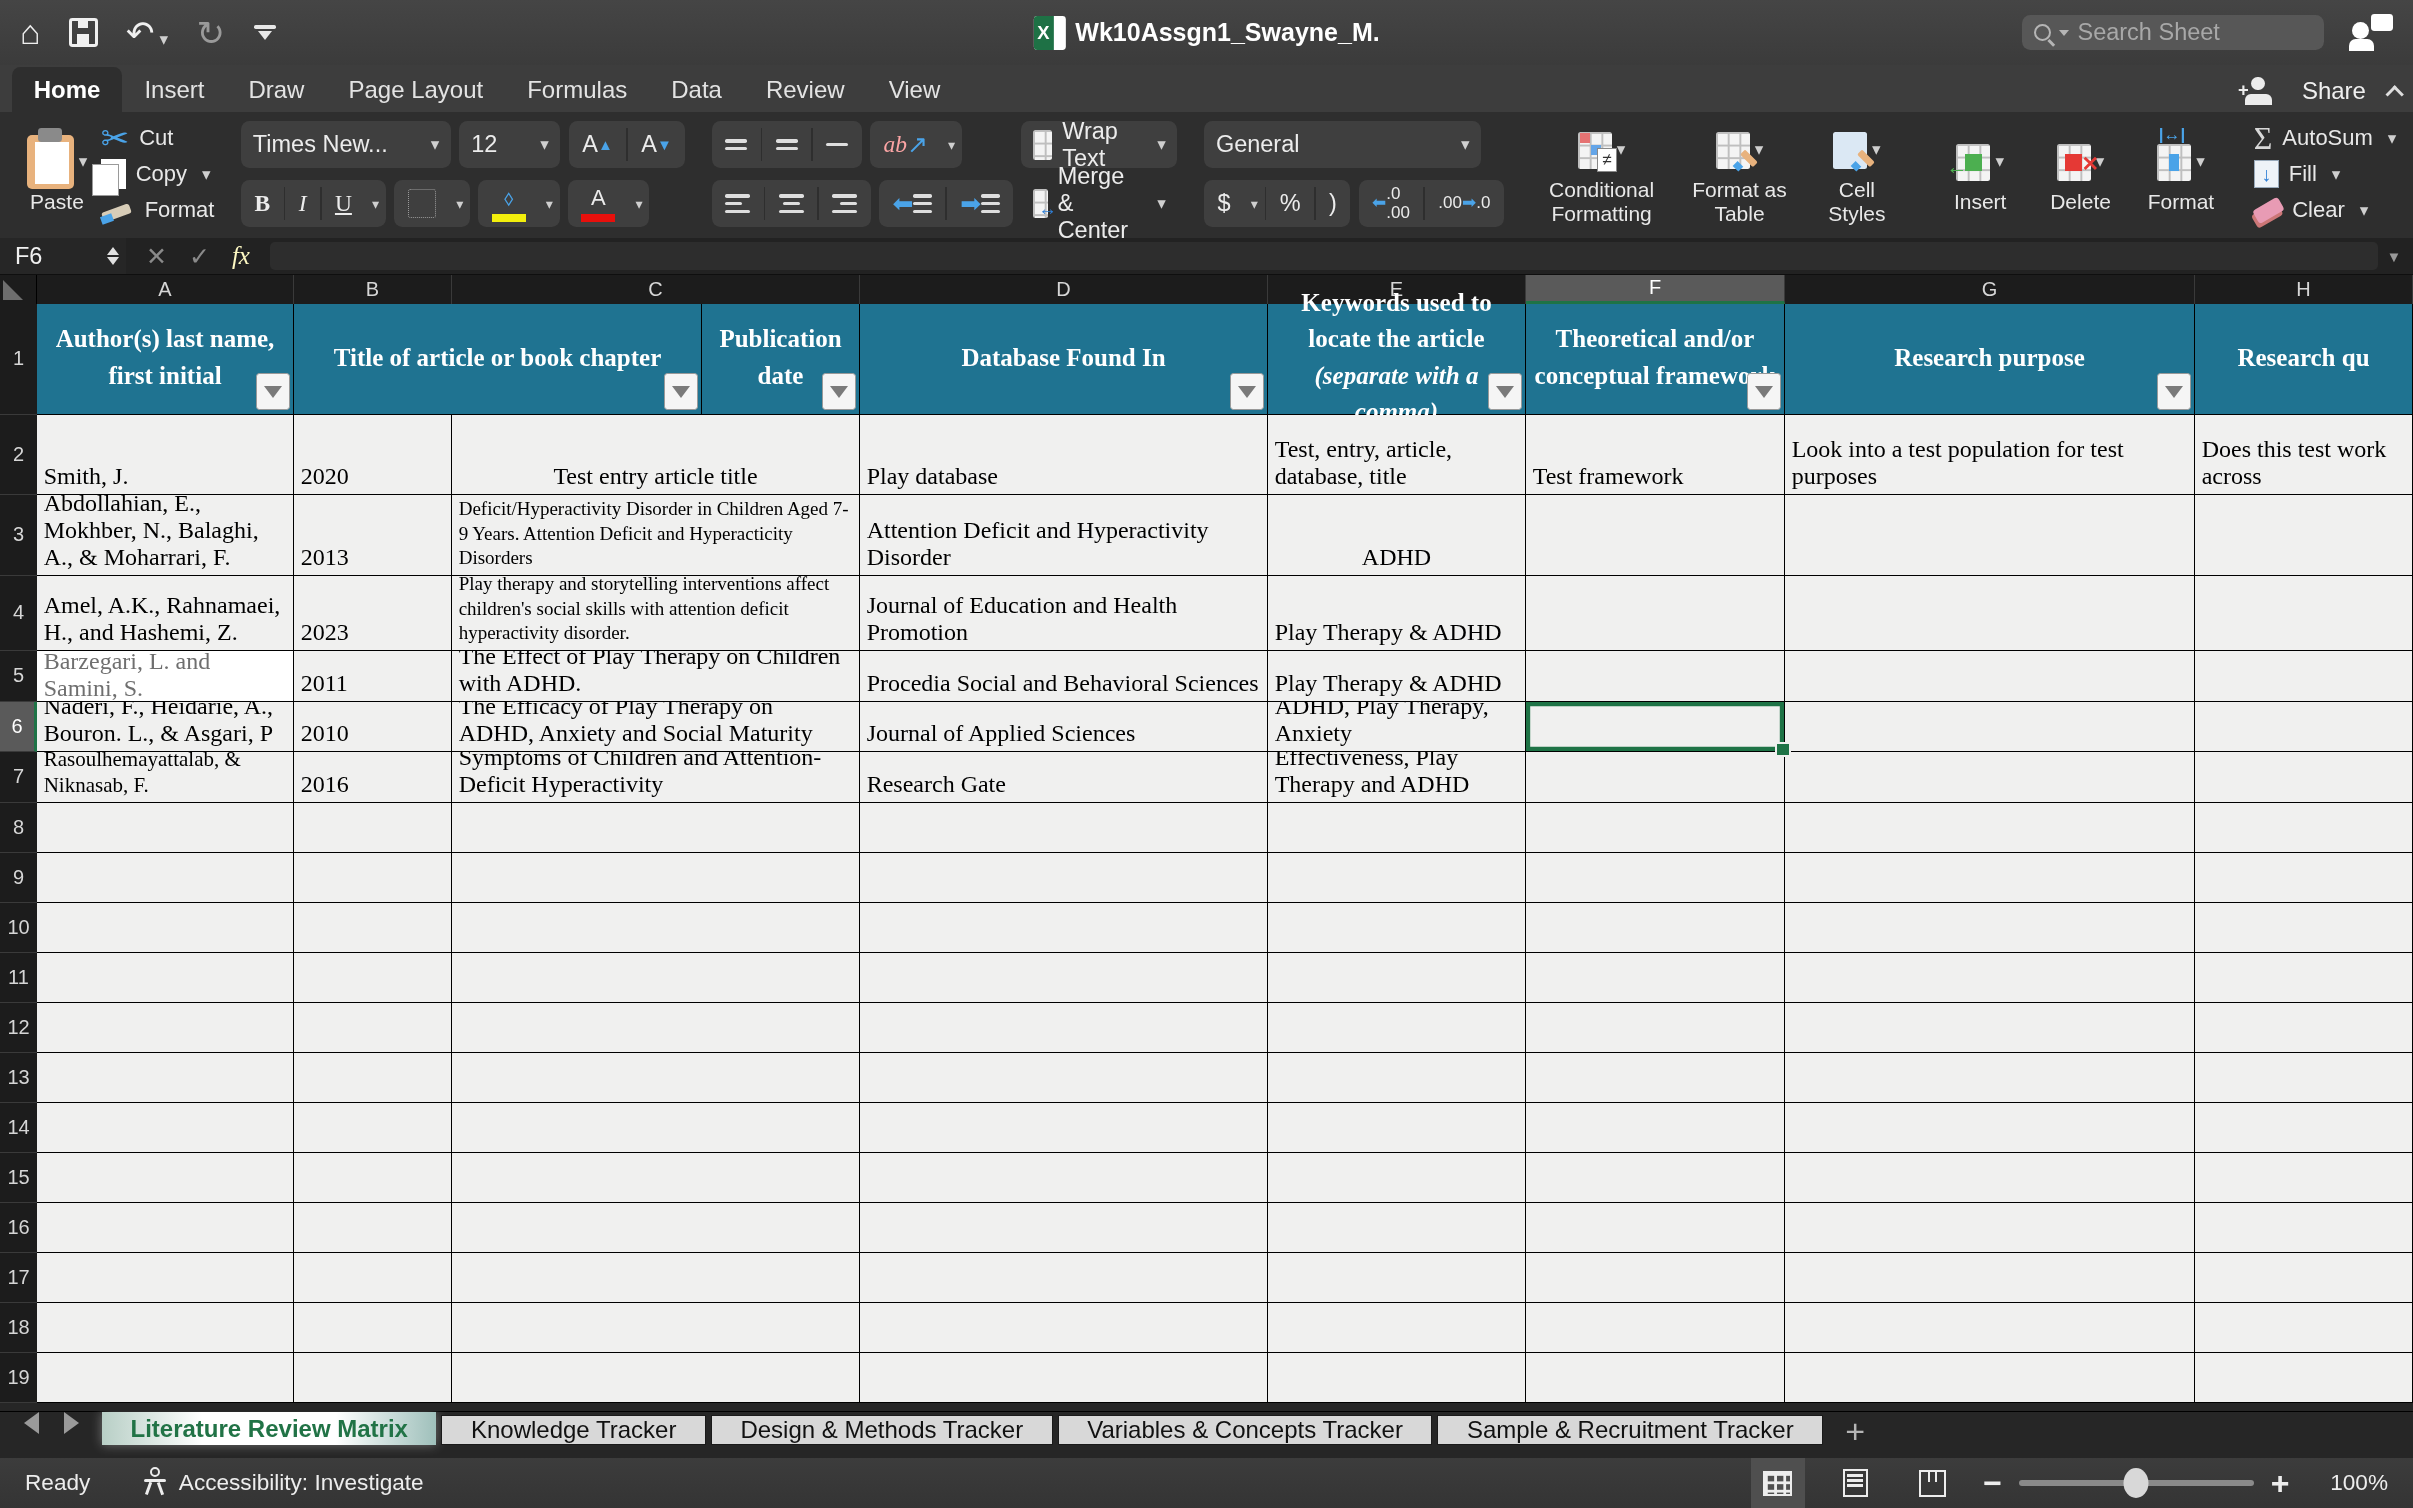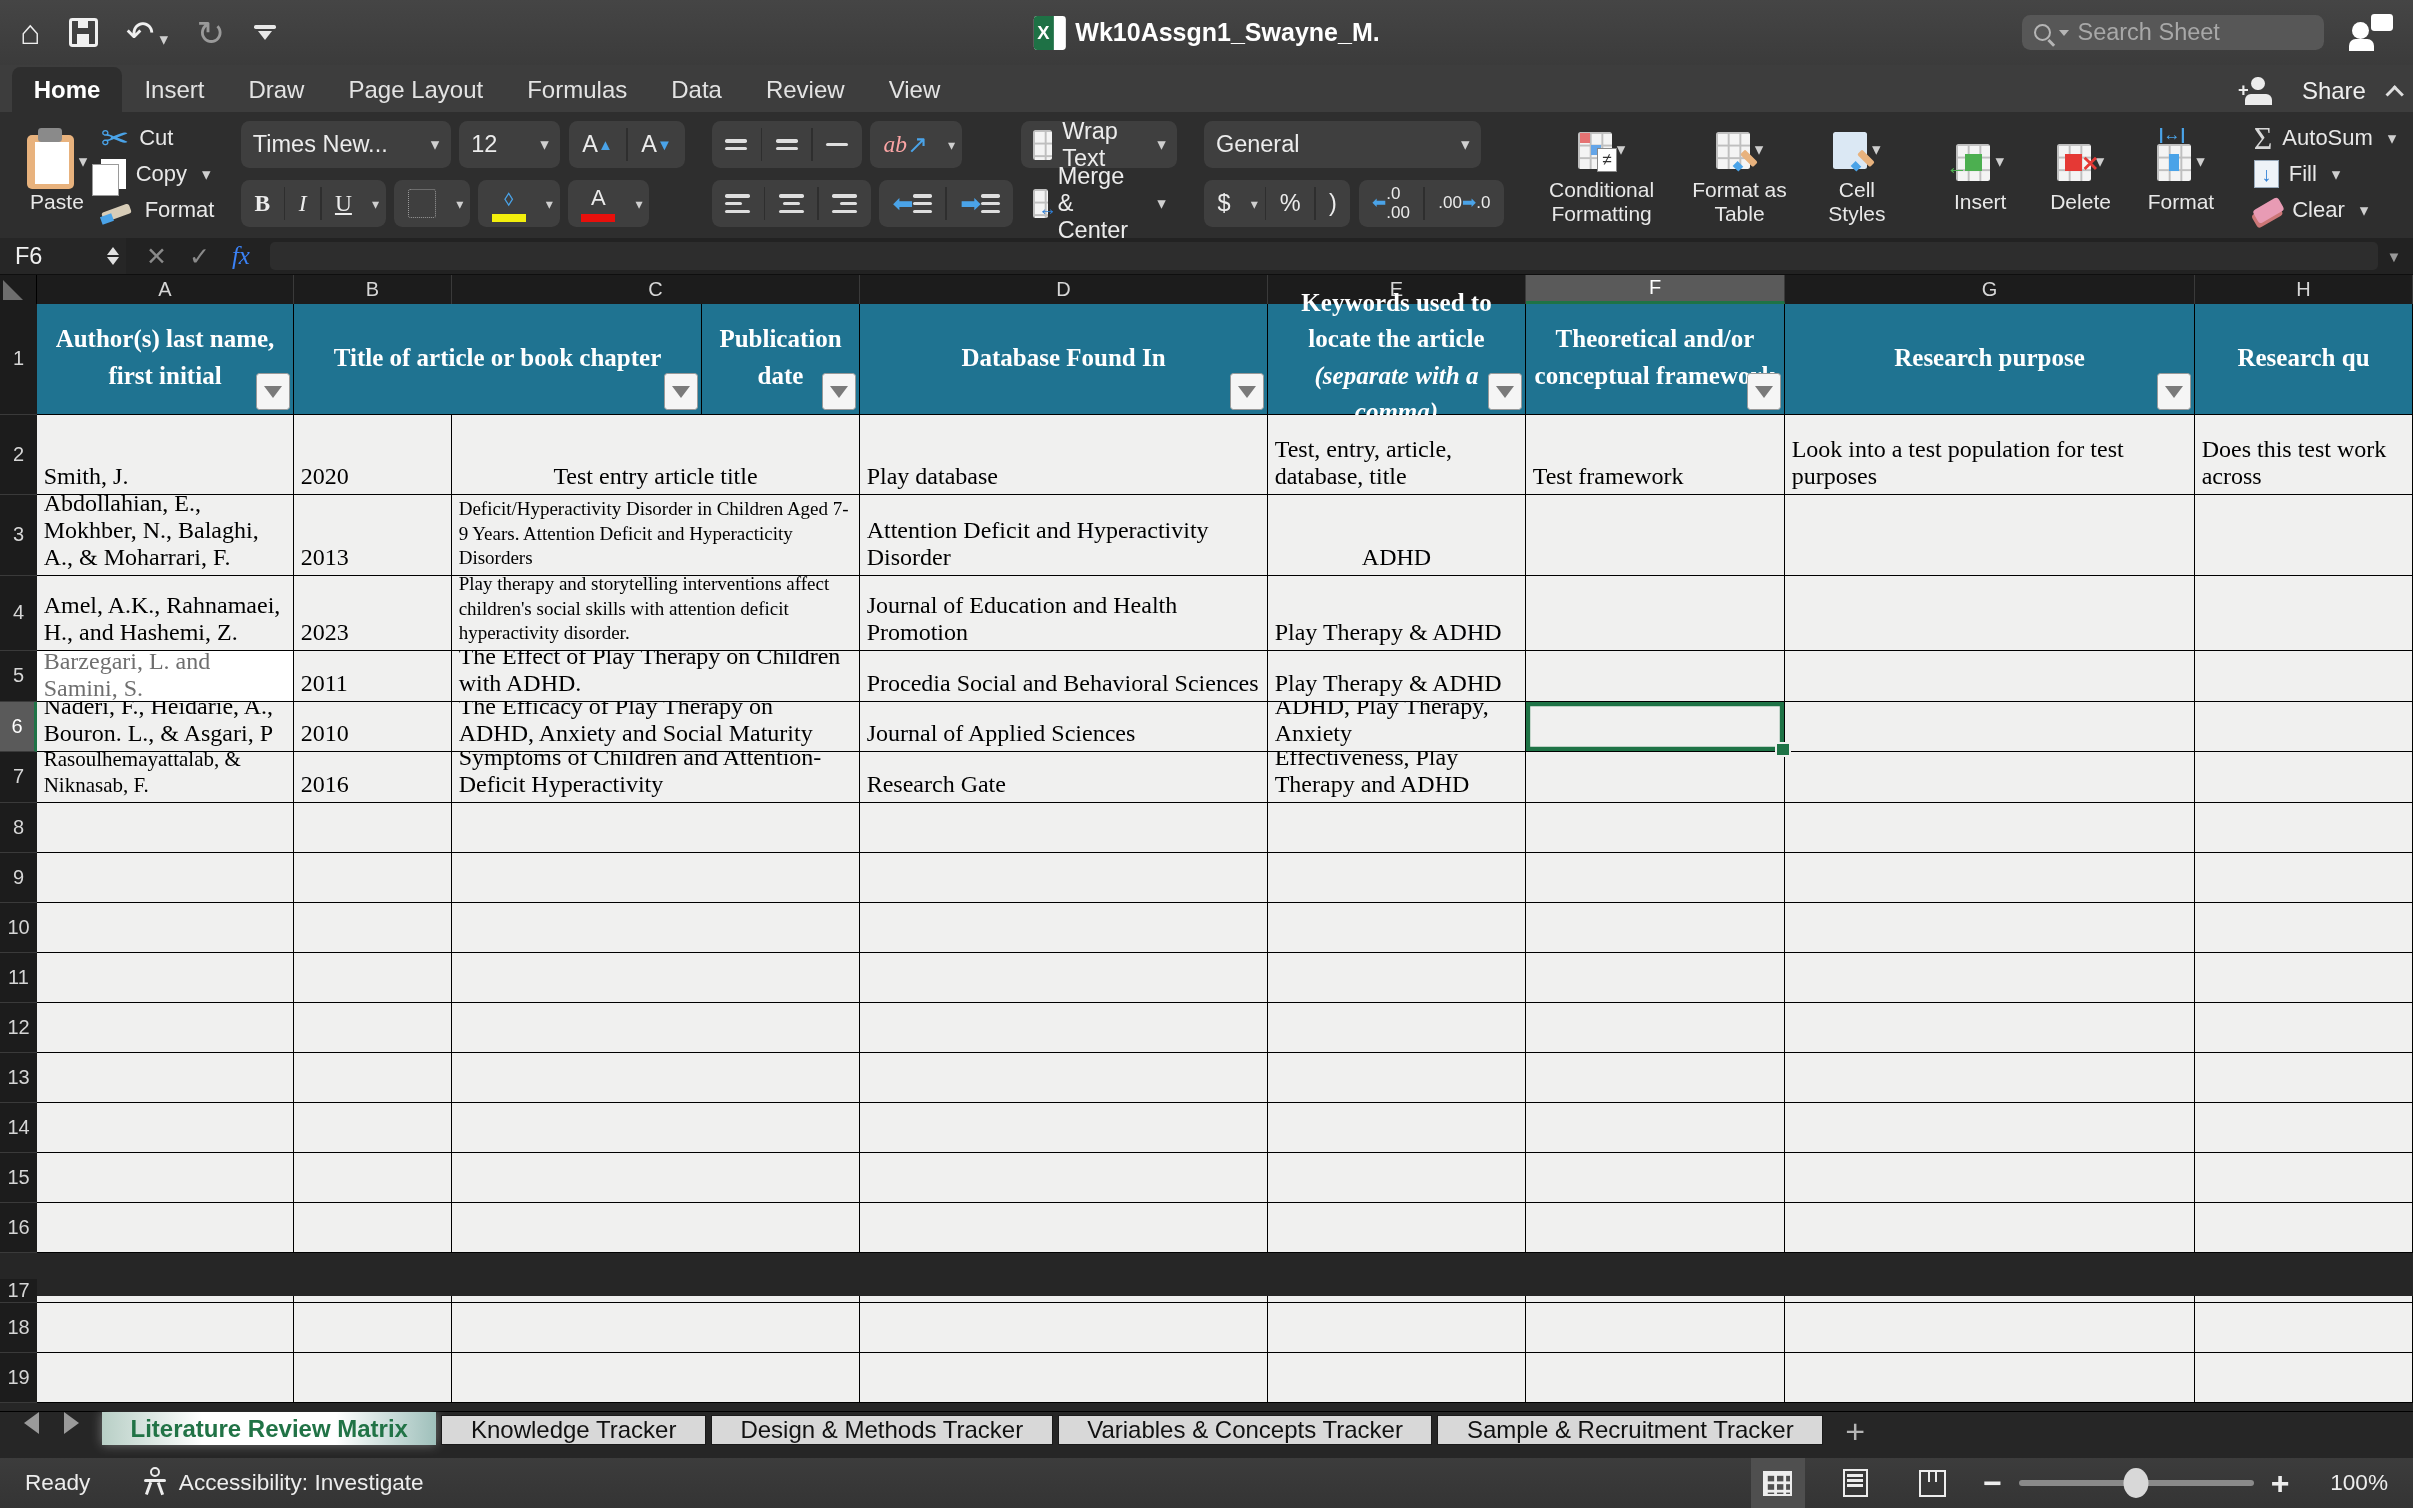--- a/index.html
+++ b/index.html
@@ -101,21 +101,21 @@
   .mini-brush:after { content:""; position:absolute; width:8.4px; height:6.7px; background:#4aa3e8; transform:rotate(45deg); top:11.7px; left:-1.7px; }
 
   
   .fbar { height:37px; background:#222; display:flex; align-items:center; flex-shrink:0; border-bottom:1.7px solid #0f0f0f; }
   .namebox { width:126px; height:100%; background:#262626; color:#f0f0f0; font-size:23.5px; display:flex; align-items:center;
              padding-left:15px; position:relative; }
   .stepper { margin-left:auto; margin-right:6.7px; display:flex; flex-direction:column; gap:2.5px; }
   .stepper .t { width:0;height:0;border-left:6.7px solid transparent;border-right:6.7px solid transparent;border-bottom:8.4px solid #e0e0e0; }
   .stepper .b { width:0;height:0;border-left:6.7px solid transparent;border-right:6.7px solid transparent;border-top:8.4px solid #e0e0e0; }
   .fbtns { display:flex; align-items:center; gap:22px; padding:0 20px; color:#8a8a8a; font-size:25px; }
-  .fx { font-family:"Liberation Serif", serif; font-style:italic; color:#3b82f6; }
+  .fx { font-family:"Liberation Serif", serif; font-style:italic; color:#fef9c3; }
   .finput { flex:1; height:28.5px; background:#2d2d2d; border-radius:5px; margin-right:8.4px; }
   .fchev { color:#9a9a9a; font-size:15px; padding-right:11.7px; }
 
   
   .sheet { flex:1; background:#262626; overflow:hidden; position:relative; }
   .colhdr-row { display:flex; height:28.5px; background:#1c1c1c; }
   .corner { width:37px; height:100%; position:relative; border-right:1.7px solid #000; }
   .corner:after { content:""; position:absolute; left:3.4px; bottom:3.4px; width:0; height:0;
                   border-bottom:20px solid #6e6e6e; border-right:20px solid transparent; }
   .colhdr { color:#d6d6d6; font-size:20px; display:flex; align-items:center; justify-content:center;
@@ -848,21 +848,21 @@
         <div class="rowhdr">16</div>
         <div class="cell" style="width: 257px;"></div>
         <div class="cell" style="width: 158px;"></div>
         <div class="cell" style="width: 408px;"></div>
         <div class="cell" style="width: 408px;"></div>
         <div class="cell" style="width: 258px;"></div>
         <div class="cell" style="width: 259px;"></div>
         <div class="cell" style="width: 410px;"></div>
         <div class="cell" style="width: 218px;"></div>
       </div>
-      <div class="grid-row" style="height: 50px; align-items: flex-end;">
+      <div class="grid-row" style="height: 50px;">
         <div class="rowhdr">17</div>
         <div class="cell" style="width: 257px;"></div>
         <div class="cell" style="width: 158px;"></div>
         <div class="cell" style="width: 408px;"></div>
         <div class="cell" style="width: 408px;"></div>
         <div class="cell" style="width: 258px;"></div>
         <div class="cell" style="width: 259px;"></div>
         <div class="cell" style="width: 410px;"></div>
         <div class="cell" style="width: 218px;"></div>
       </div>

